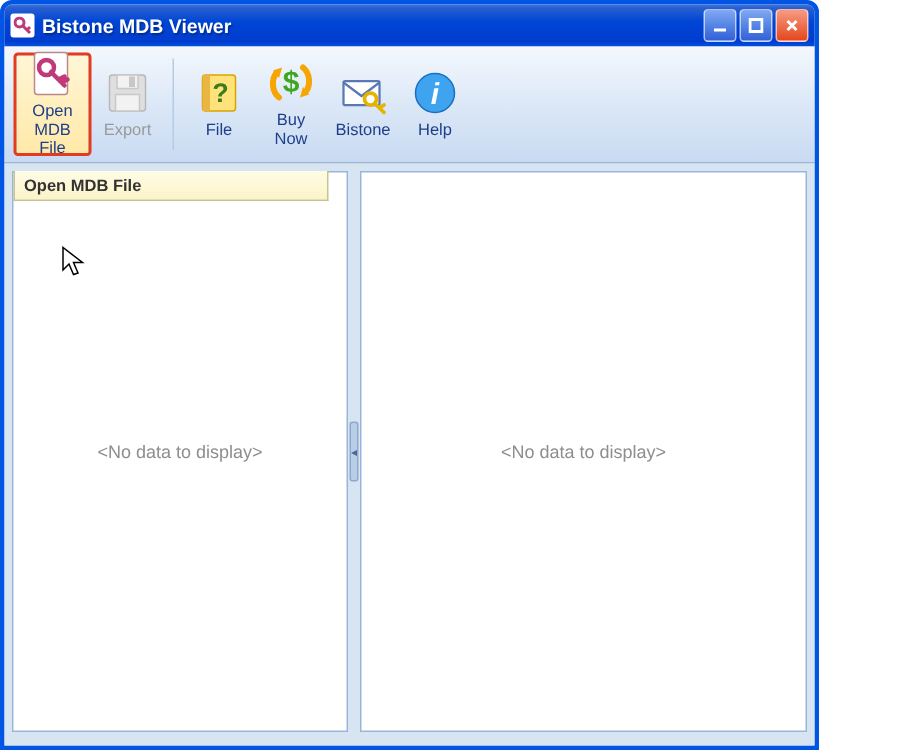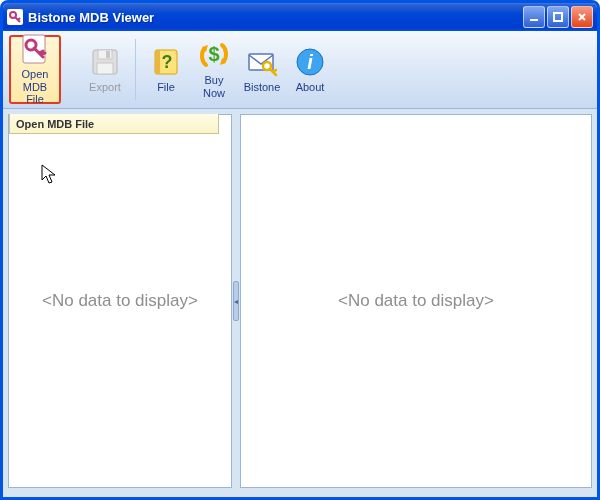--- a/index.html
+++ b/index.html
@@ -1,37 +1,37 @@
 <!DOCTYPE html>
 <html><head>
 <meta charset="utf-8">
 <style>
 * { margin: 0; padding: 0; box-sizing: border-box; }
 body { font-family: Tahoma, Arial, sans-serif; font-size: 11px; background: #fff; width: 600px; height: 500px; overflow: hidden; }
-.window { width: 600px; height: 500px; border: 3px solid #0055E5; border-radius: 8px 8px 0 0; background: #ECE9D8; display: flex; flex-direction: column; }
+.window { width: 546px; height: 500px; border: 3px solid #0055E5; border-radius: 8px 8px 0 0; background: #ECE9D8; display: flex; flex-direction: column; }
 .titlebar { height: 28px; background: linear-gradient(to bottom, #3B77E3 0%, #2A5FD0 8%, #0046D5 40%, #003CCF 88%, #0052E0 100%); border-radius: 5px 5px 0 0; display: flex; align-items: center; padding: 0 4px; color: #fff; }
 .titlebar-icon { width: 16px; height: 16px; background: #fff; border-radius: 2px; display:flex; align-items:center; justify-content:center; margin-right: 5px; }
 .titlebar-title { flex: 1; font-weight: bold; font-size: 13px; text-shadow: 1px 1px 1px rgba(0,0,0,.3); }
 .win-btns { display: flex; gap: 2px; }
 .win-btn { width: 22px; height: 22px; border-radius: 3px; border: 1px solid rgba(255,255,255,.6); display:flex; align-items:center; justify-content:center; color:#fff; font-weight:bold; font-size:12px; }
 .win-btn.min, .win-btn.max { background: linear-gradient(to bottom,#7EA7F2,#2F60D8); }
 .win-btn.close { background: linear-gradient(to bottom,#F69A82,#E3461C); }
 .toolbar { height: 78px; background: linear-gradient(to bottom,#F4F8FD,#DCE8F7 50%,#C8DAF2); border-bottom: 1px solid #9AB5DB; display: flex; align-items: stretch; padding: 4px 6px; gap: 0; }
 .tb-btn { width: 48px; display:flex; flex-direction:column; align-items:center; justify-content:center; padding: 2px 2px; color: #1E3E8A; font-size: 11px; text-align:center; line-height: 1.15; border: 1px solid transparent; border-radius: 3px; }
 .tb-btn.highlighted { border: 2px solid #E23B1F; background: linear-gradient(to bottom,#FFF6D6,#FFE9A8); width: 52px; }
-.tb-btn.disabled { color: #9A9A9A; margin-left: 20px; }
+.tb-btn.disabled { color: #9A9A9A; }
 .tb-sep { width: 1px; background: #B6CBE6; margin: 4px 6px; }
 .tb-icon { width: 32px; height: 32px; margin-bottom: 3px; display:flex; align-items:center; justify-content:center; }
 .content { flex: 1; display: flex; background: #D7E4F2; padding: 5px; gap: 0; position: relative; }
 .pane { background: #fff; border: 1px solid #9AB5DB; display: flex; flex-direction: column; }
 .pane.left { width: 224px; position: relative; }
 .pane.right { flex: 1; }
 .tab-row { height: 20px; background: linear-gradient(to bottom,#FFFCE6,#FBF4C8); border-bottom: 1px solid #C9C394; font-weight: bold; color: #333; display:flex; align-items:center; padding: 0 6px; width: 210px; border: 1px solid #C9C394; border-top: none; position: absolute; top: -1px; left: 0; }
 .tab-marker { position:absolute; left:2px; top:2px; width:7px; height:16px; display:flex; align-items:center; justify-content:center; font-size:9px; color:#555; }
-.empty-msg { flex:1; display:flex; align-items:center; justify-content:center; color:#8E8E8E; font-size: 17px; }
+.empty-msg { flex:1; display:flex; align-items:center; justify-content:center; color:#8E8E8E; font-size: 12px; }
 .splitter { width: 8px; background: #D7E4F2; position: relative; display:flex; align-items:center; justify-content:center; }
 .splitter-handle { width: 6px; height: 40px; background: #B9CDE6; border: 1px solid #8FA9CC; border-radius: 2px; display:flex; align-items:center; justify-content:center; color:#4B6A96; font-size:8px; }
 .statusbar { height: 4px; background: #D7E4F2; }
 .cursor { position:absolute; left: 41px; top: 164px; pointer-events:none; z-index:50; }
 svg { display:block; }
 </style>
 </head>
 <body>
 
 <div class="window">
@@ -120,21 +120,21 @@
       <span>Bistone</span>
     </div>
     <div class="tb-btn">
       <div class="tb-icon">
         <svg width="32" height="32" viewBox="0 0 32 32">
             <circle cx="16" cy="16" r="13" fill="#3FA4F0" stroke="#1B6FC0" stroke-width="1"></circle>
             <circle cx="16" cy="16" r="13" fill="url(#g1)"></circle>
             <text x="16" y="23" font-size="20" font-weight="bold" fill="#fff" text-anchor="middle" font-style="italic">i</text>
           </svg>
       </div>
-      <span>About</span>
+      <span>Help</span>
     </div>
   </div>
 
   <div class="content">
     <div class="pane left">
       <div class="tab-marker">▸</div>
       <div class="tab-row">
         <span>Open MDB File</span>
       </div>
       <div class="empty-msg">&lt;No data to display&gt;</div>

